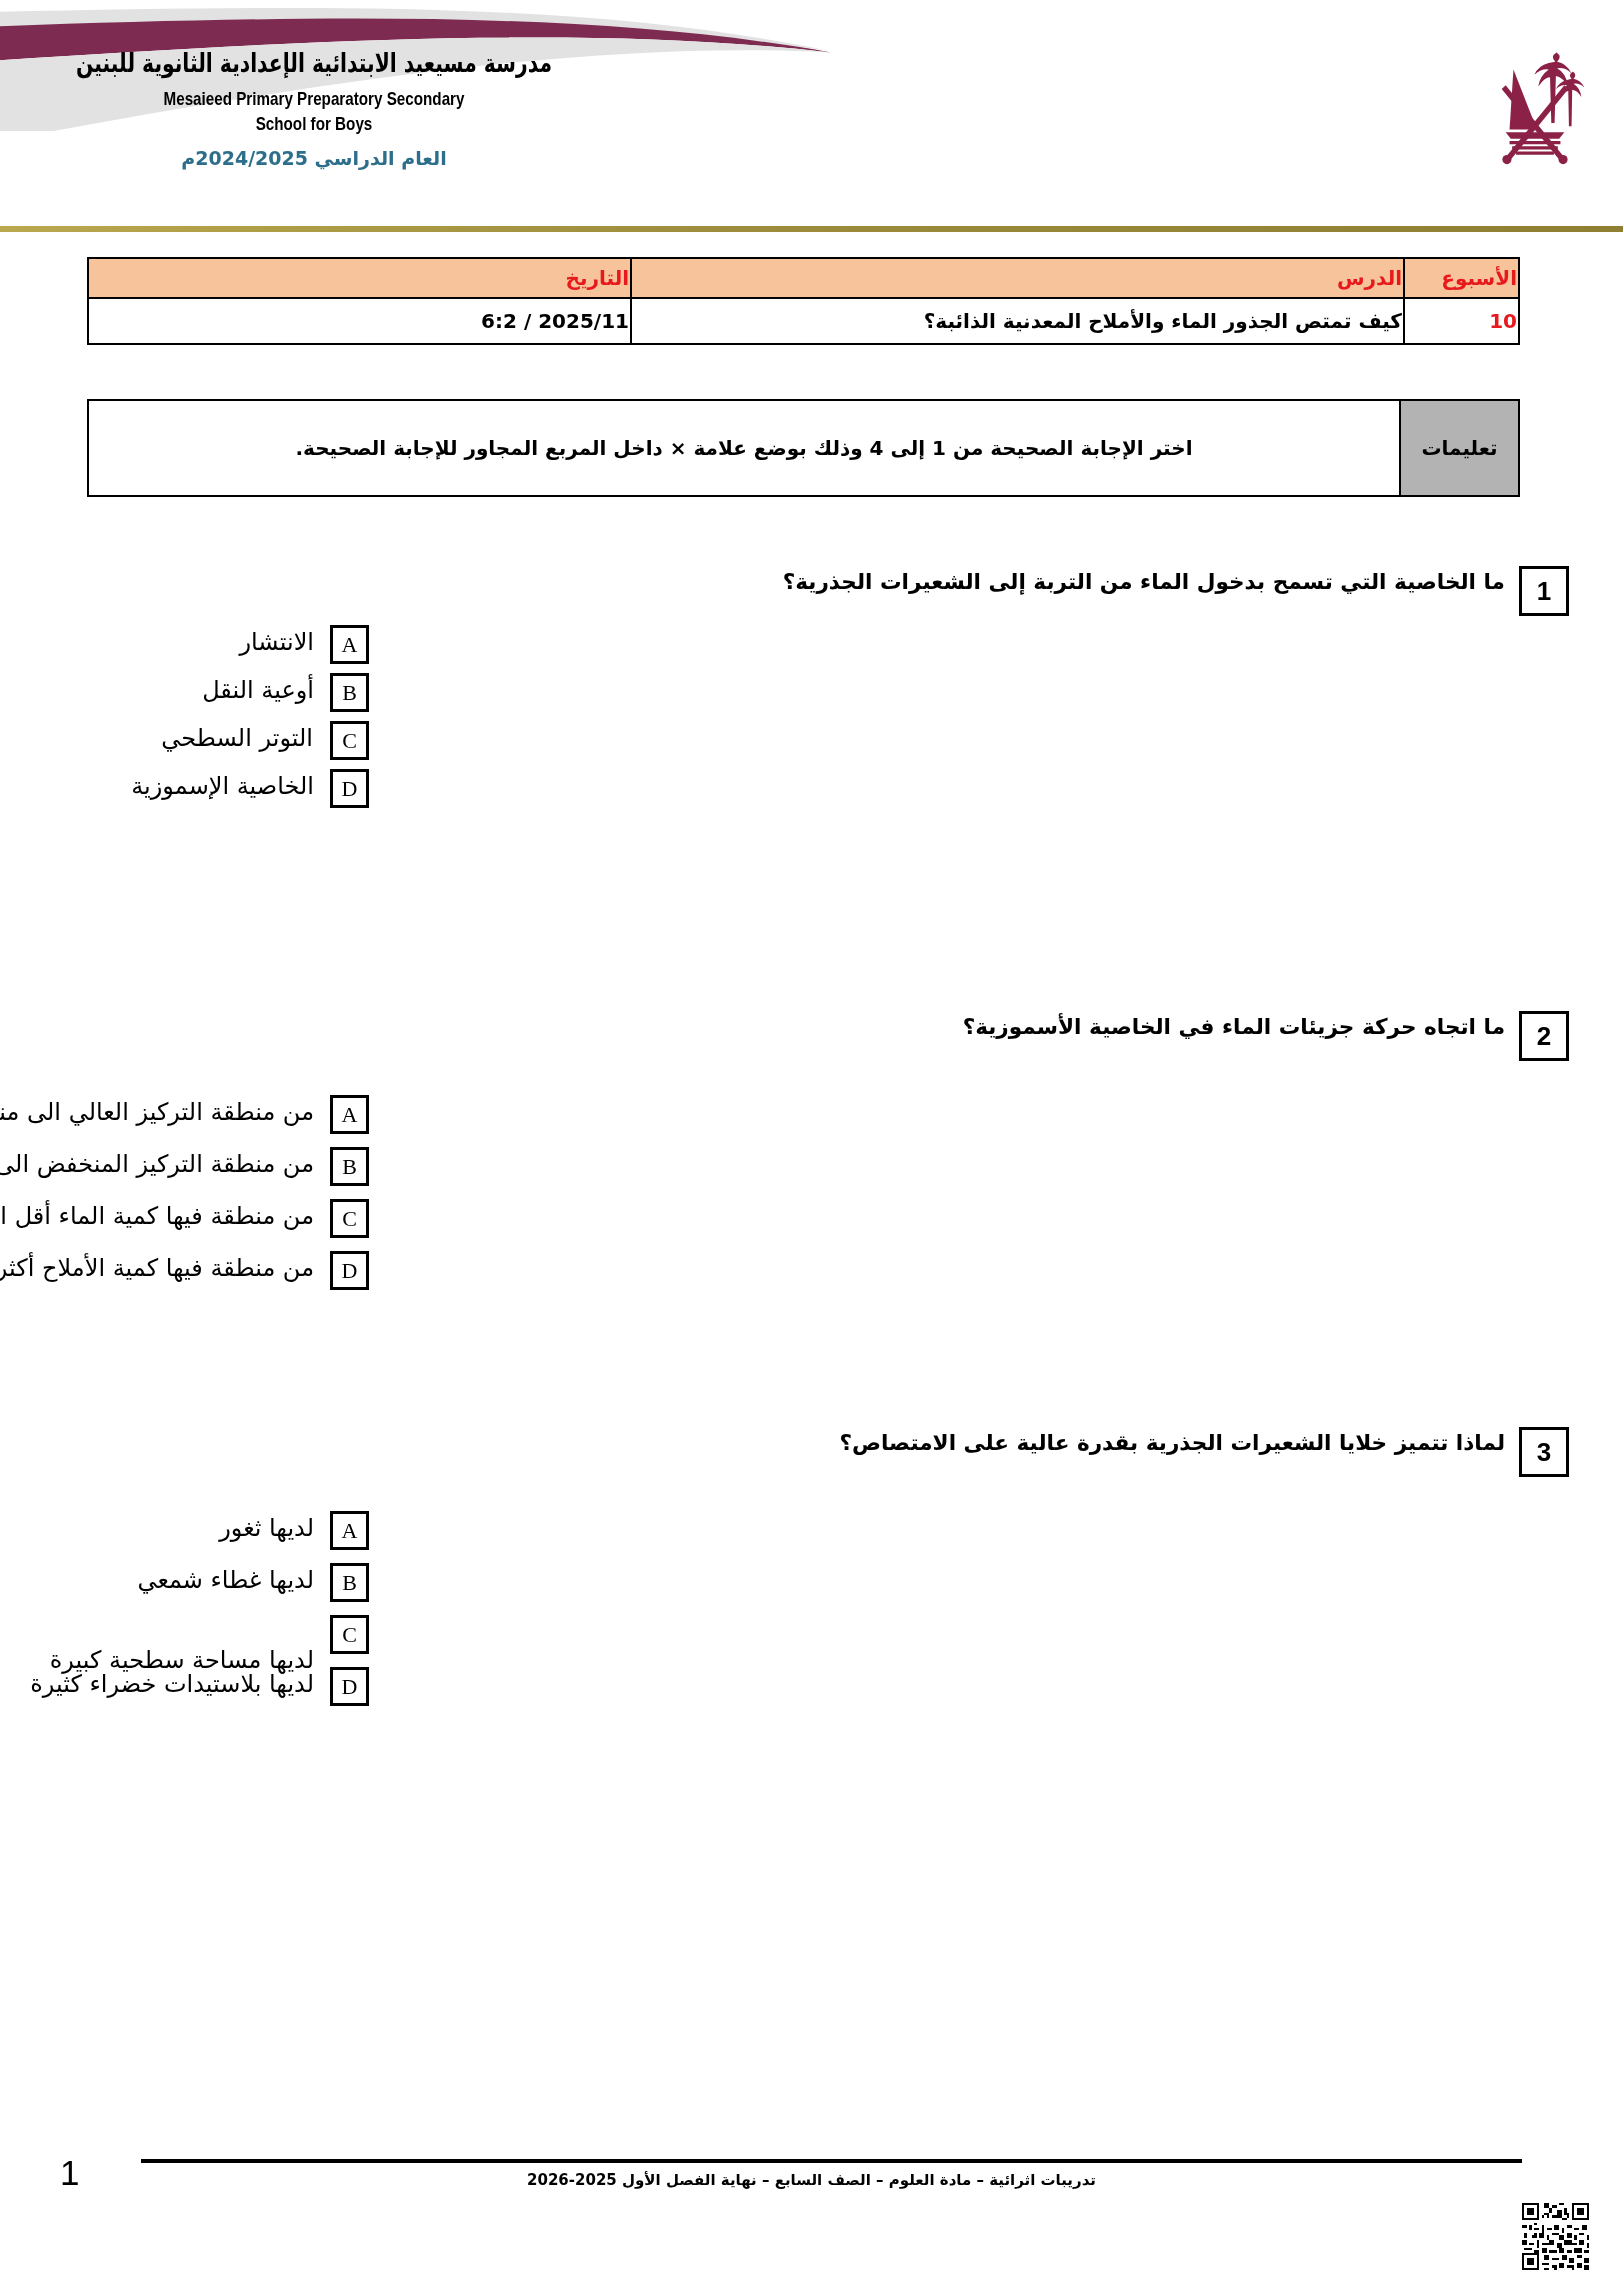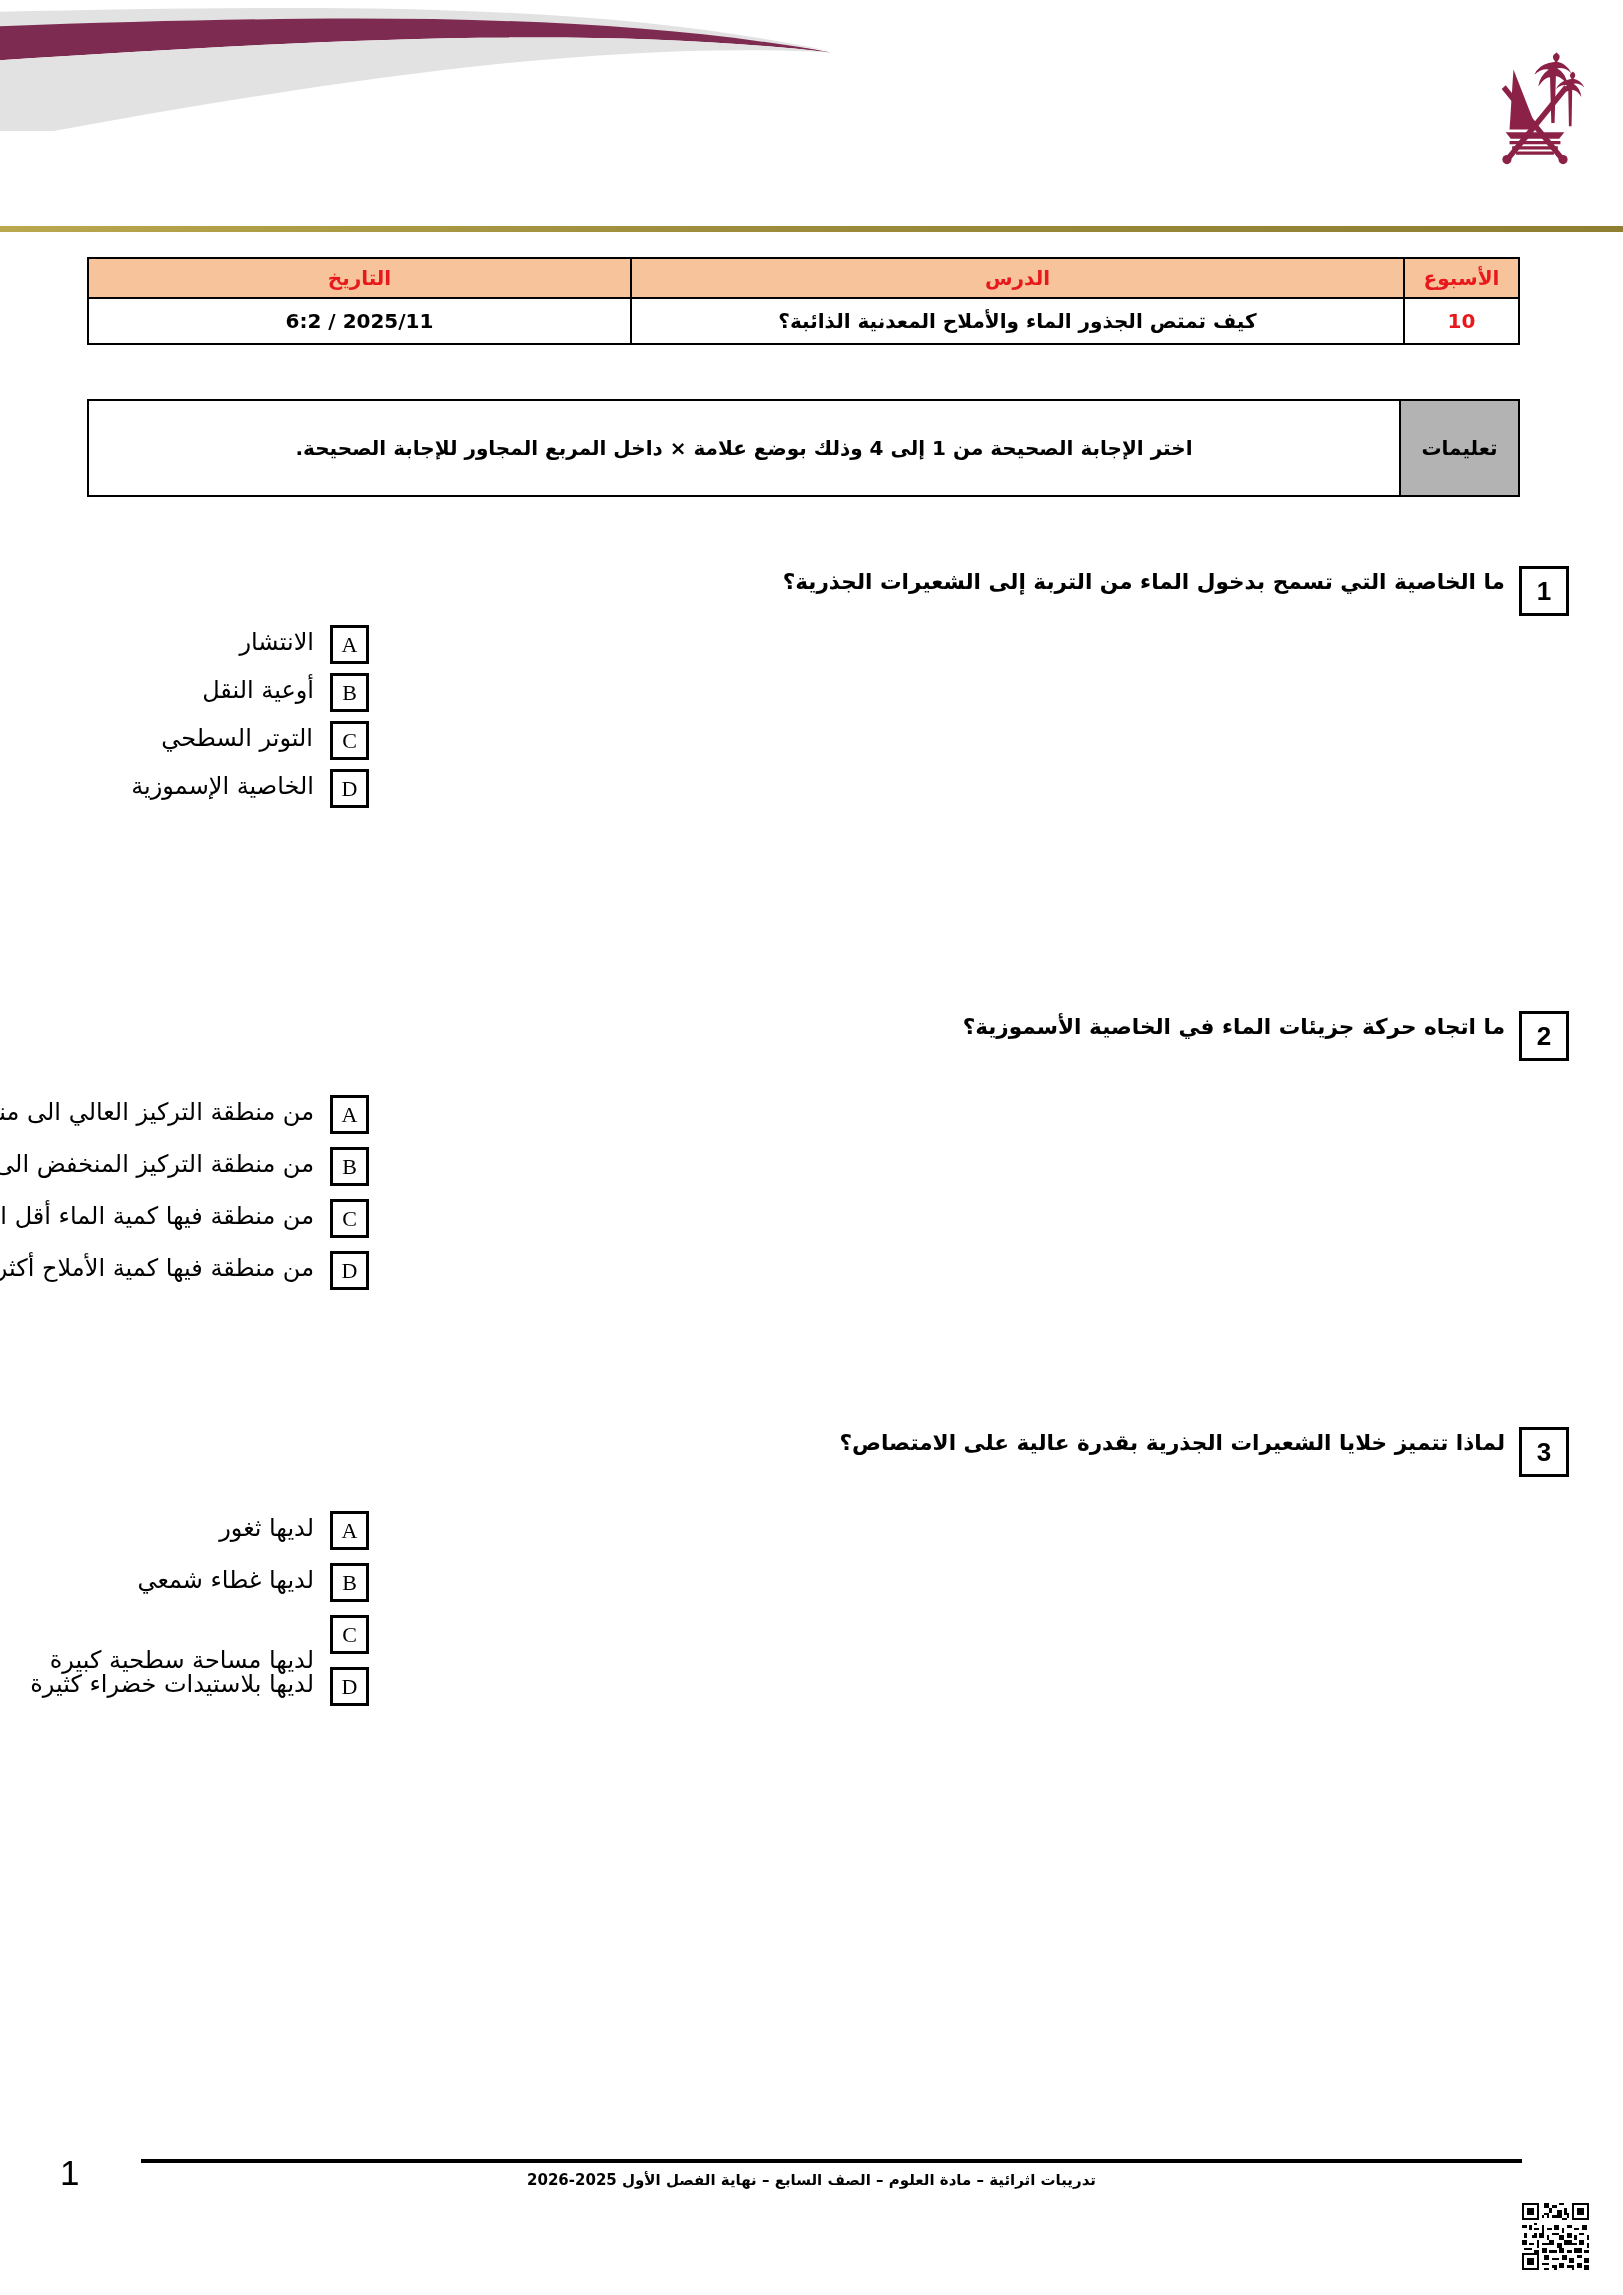--- a/index.html
+++ b/index.html
@@ -78,21 +78,21 @@
   }
 
   
   .info-table{
     position:absolute;left:87px;top:257px;width:1433px;
     border-collapse:collapse;direction:rtl;
     table-layout:fixed;
   }
   .info-table td{
     border:2px solid #000;
-    text-align:center;vertical-align:middle;
+    vertical-align:middle;
   }
   .info-table thead td{
     background:#f7c39a;
     color:#e8191c;
     font-family:"DejaVu Sans", sans-serif;
     font-weight:bold;font-size:20px;
     height:36px;
   }
   .info-table tbody td{
     background:#fff;height:42px;
@@ -171,20 +171,28 @@
 </head>
 <body>
 
 <div class="header-wrap">
   <svg class="swoosh" viewBox="0 0 2481 200" preserveAspectRatio="none">
     <path d="M0,18 C500,8 900,2 1270,78 C900,24 500,40 0,58 Z" fill="#e2e2e2"></path>
     <path d="M0,40 C520,22 920,18 1270,80 C920,40 520,58 0,92 Z" fill="#7e2b52"></path>
     <path d="M0,92 C520,58 920,40 1270,80 C900,60 460,130 0,215 Z" fill="#e2e2e2"></path>
   </svg>
 
+  <div class="school-block">
+    <div class="school-name-ar">مدرسة مسيعيد الابتدائية الإعدادية الثانوية للبنين</div>
+    <div class="school-name-en">
+      <div>Mesaieed Primary Preparatory Secondary</div>
+      <div>School for Boys</div>
+    </div>
+    <div class="school-year">العام الدراسي 2024/2025م</div>
+  </div>
 
   <div class="ministry">
     <svg class="emblem" viewBox="0 0 150 190">
       <g fill="#8c2147">
 
         <path d="M30,60 L118,168 L112,174 L24,66 Z"></path>
         <path d="M120,60 L32,168 L38,174 L126,66 Z"></path>
         <circle cx="118" cy="174" r="7"></circle>
         <circle cx="32" cy="174" r="7"></circle>
 

